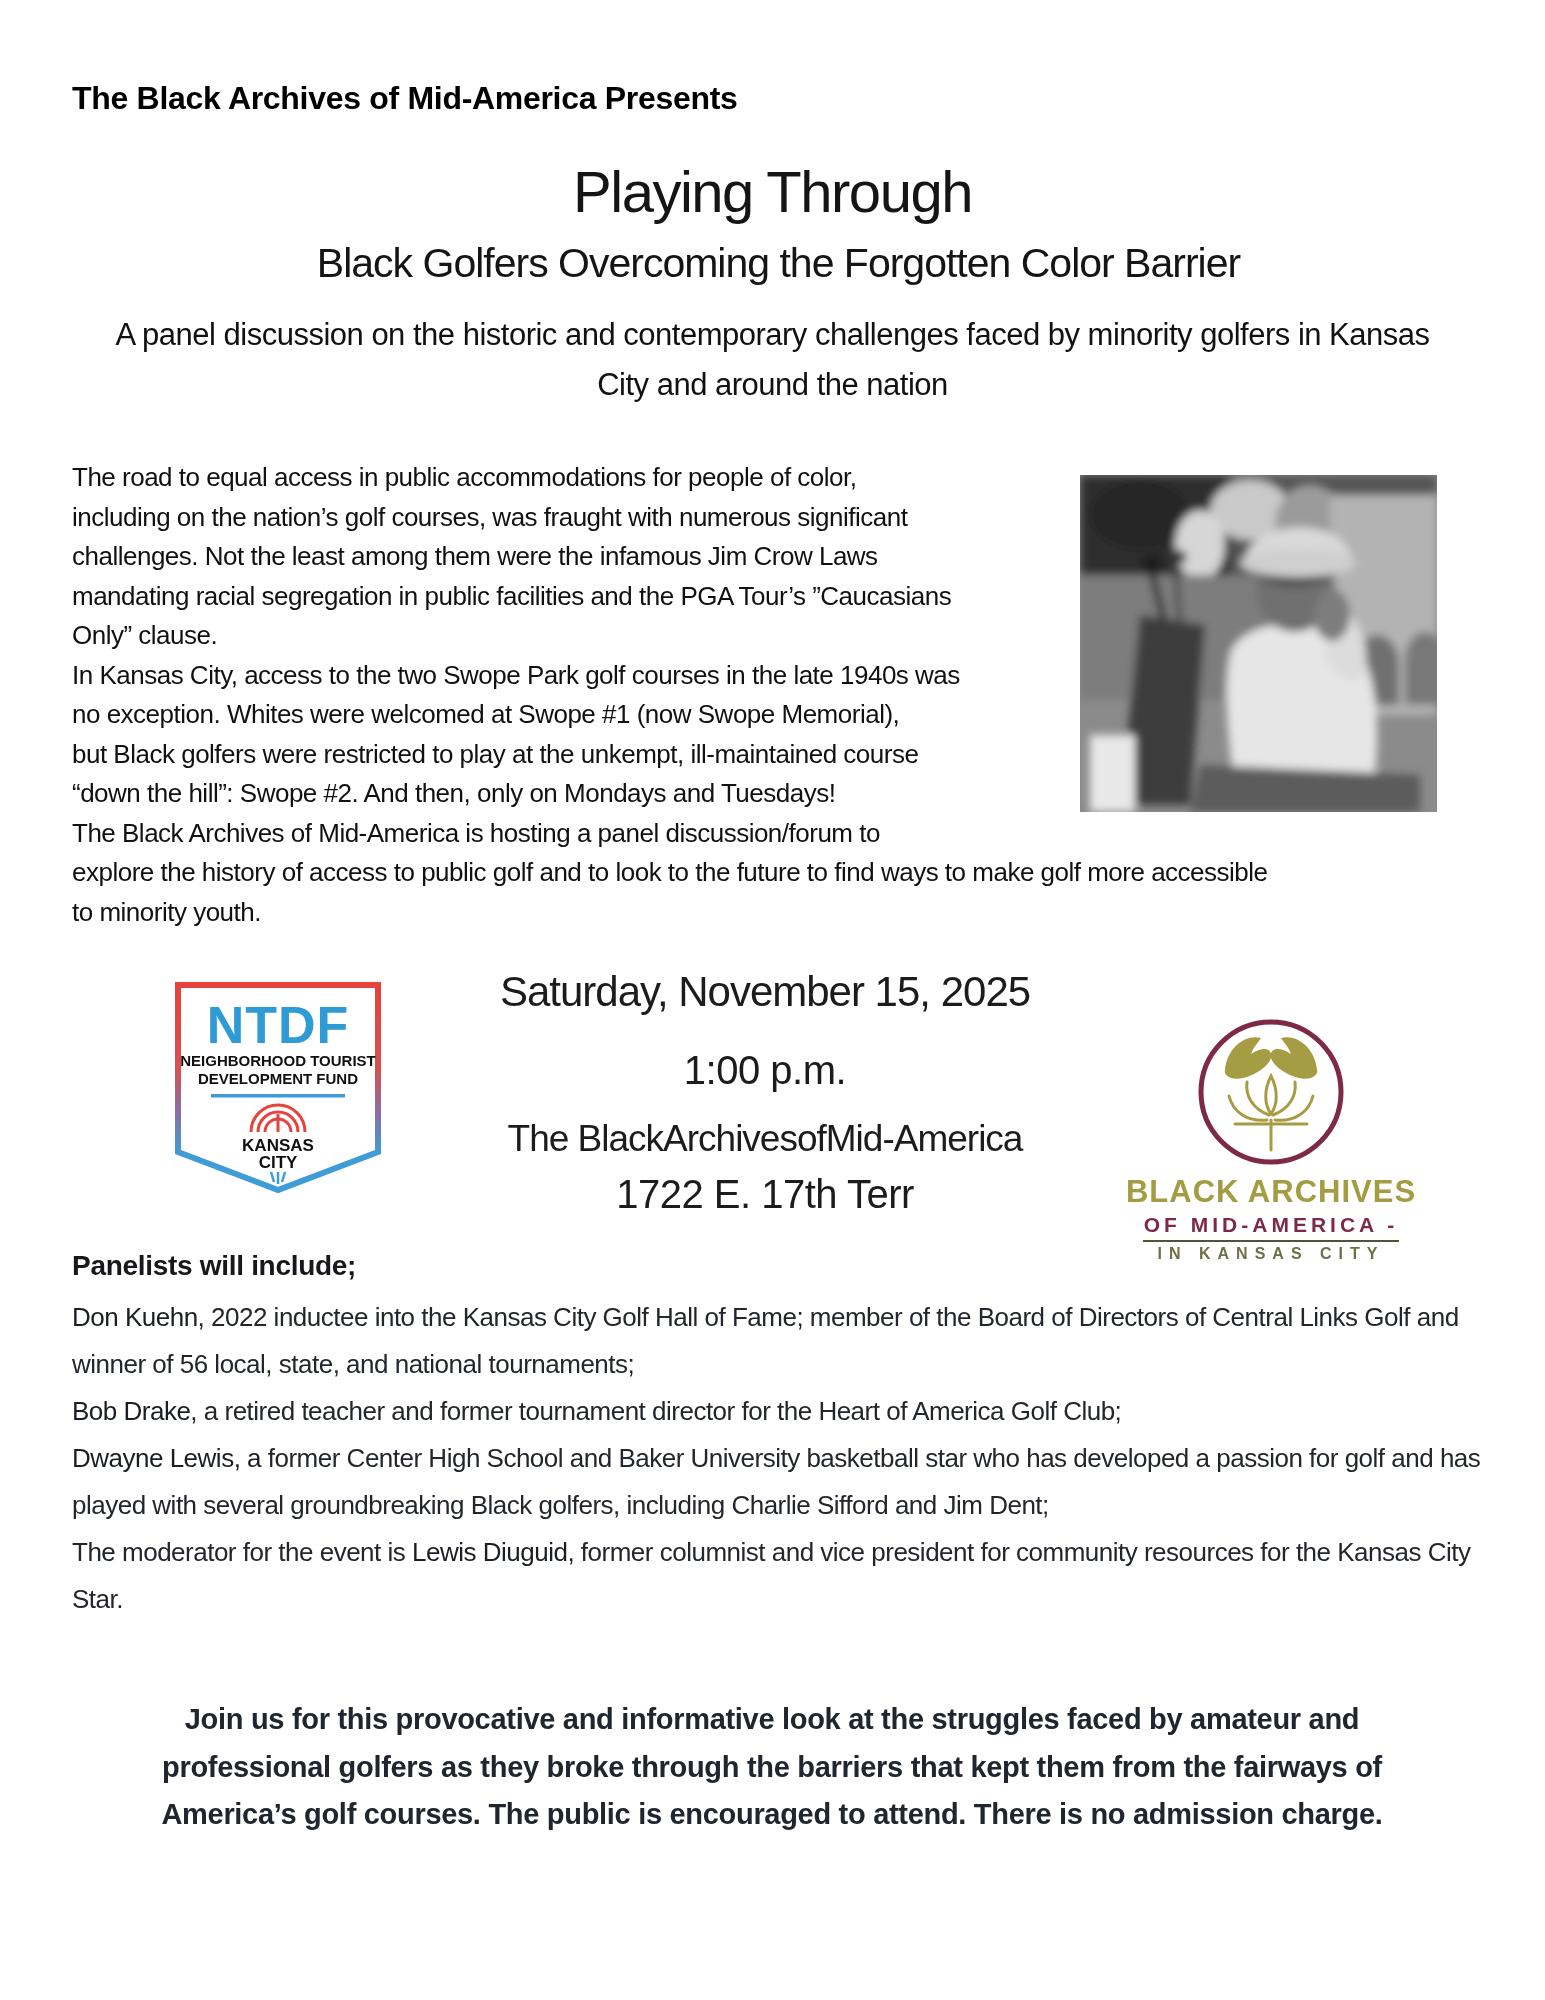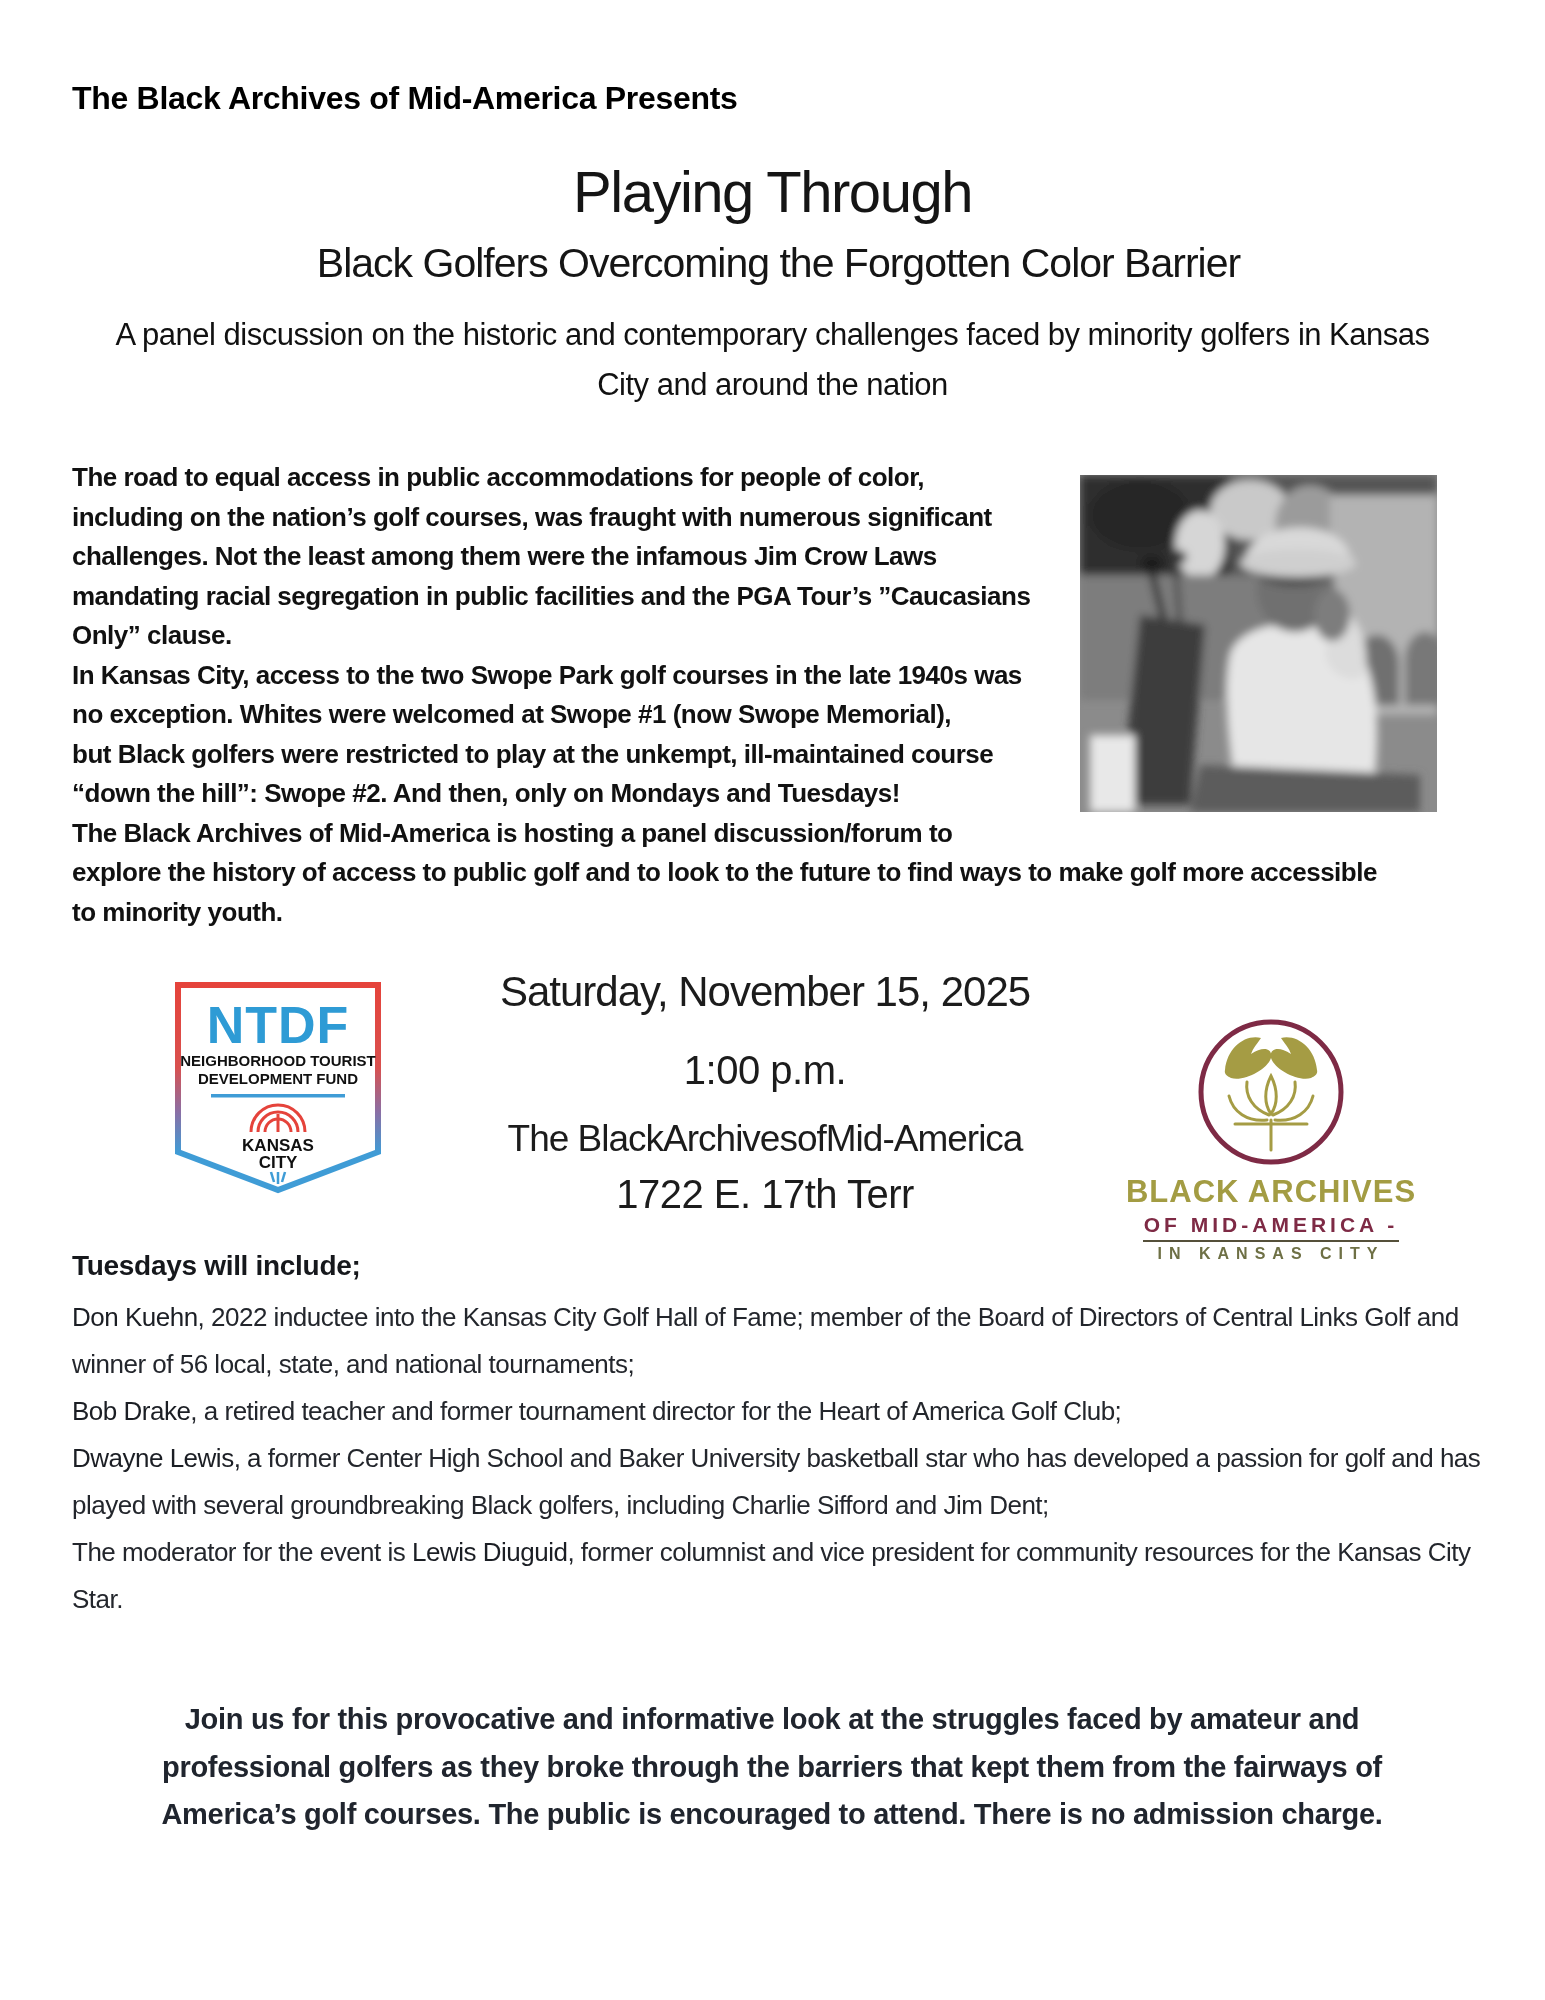--- a/index.html
+++ b/index.html
@@ -19,21 +19,21 @@
   .subtitle {
     position:absolute; left:0; right:0; top:240px; margin:0; text-align:center;
     font-size:41px; font-weight:400; letter-spacing:-1px; color:#151515;padding-left:12px;
   }
   .desc {
     position:absolute; left:0; right:0; top:310px; text-align:center;
     font-size:31px; line-height:50px; letter-spacing:-0.5px; color:#111;
   }
   .body-text {
     position:absolute; left:72px; top:458px;
-    font-size:26px; line-height:39.5px; letter-spacing:-0.5px; color:#111;font-weight:bold;
+    font-size:26px; line-height:39.5px; letter-spacing:-0.5px; color:#111;
   }
   .photo { position:absolute; left:1080px; top:475px; }
   .ntdf-logo { position:absolute; left:173px; top:980px; }
   .event-line { position:absolute; left:420px; width:690px; text-align:center; color:#1c1c1c; }
   .event-date    { top:968px;  font-size:42px; letter-spacing:-1px; }
   .event-time    { top:1048px; font-size:40px; letter-spacing:-0.5px; }
   .event-venue   { top:1118px; font-size:37px; letter-spacing:-1px; }
   .event-address { top:1172px; font-size:40px; letter-spacing:-0.5px; }
   .ba-logo { position:absolute; left:1125px; top:1012px; width:292px; text-align:center; }
   .ba-emblem { display:block; margin:0 auto; }
@@ -167,21 +167,21 @@
         <path d="M84,108 C104,110 118,100 122,84"></path>
         <line x1="44" y1="112" x2="116" y2="112"></line>
       </g>
     </svg>
     <div class="ba-name1">BLACK ARCHIVES</div>
     <div class="ba-name2">OF MID-AMERICA -</div>
     <div class="ba-rule"></div>
     <div class="ba-name3">IN KANSAS CITY</div>
   </div>
 
-  <div class="panel-heading">Tuesdays will include;</div>
+  <div class="panel-heading">Panelists will include;</div>
   <div class="panelists">
       <p class="panel-entry"><span class="bold">Don Kuehn</span><span>, 2022 inductee into the Kansas City Golf Hall of Fame; member of the Board of Directors of Central Links Golf and winner of 56 local, state, and national tournaments;</span></p>
       <p class="panel-entry"><span class="bold">Bob Drake</span><span>, a retired teacher and former tournament director for the Heart of America Golf Club;</span></p>
       <p class="panel-entry"><span class="bold">Dwayne Lewis, a</span><span> former Center High School and Baker University basketball star who has developed a passion for golf and has played with several groundbreaking Black golfers, including Charlie Sifford and Jim Dent;</span></p>
       <p class="panel-entry"><span>The moderator for the event is </span><span class="bold">Lewis Diuguid</span><span>, former columnist and vice president for community resources for the Kansas City Star.</span></p>
     </div>
 
   <div class="outro pre">Join us for this provocative and informative look at the struggles faced by amateur and
 professional golfers as they broke through the barriers that kept them from the fairways of
 America’s golf courses. The public is encouraged to attend. There is no admission charge.</div>

